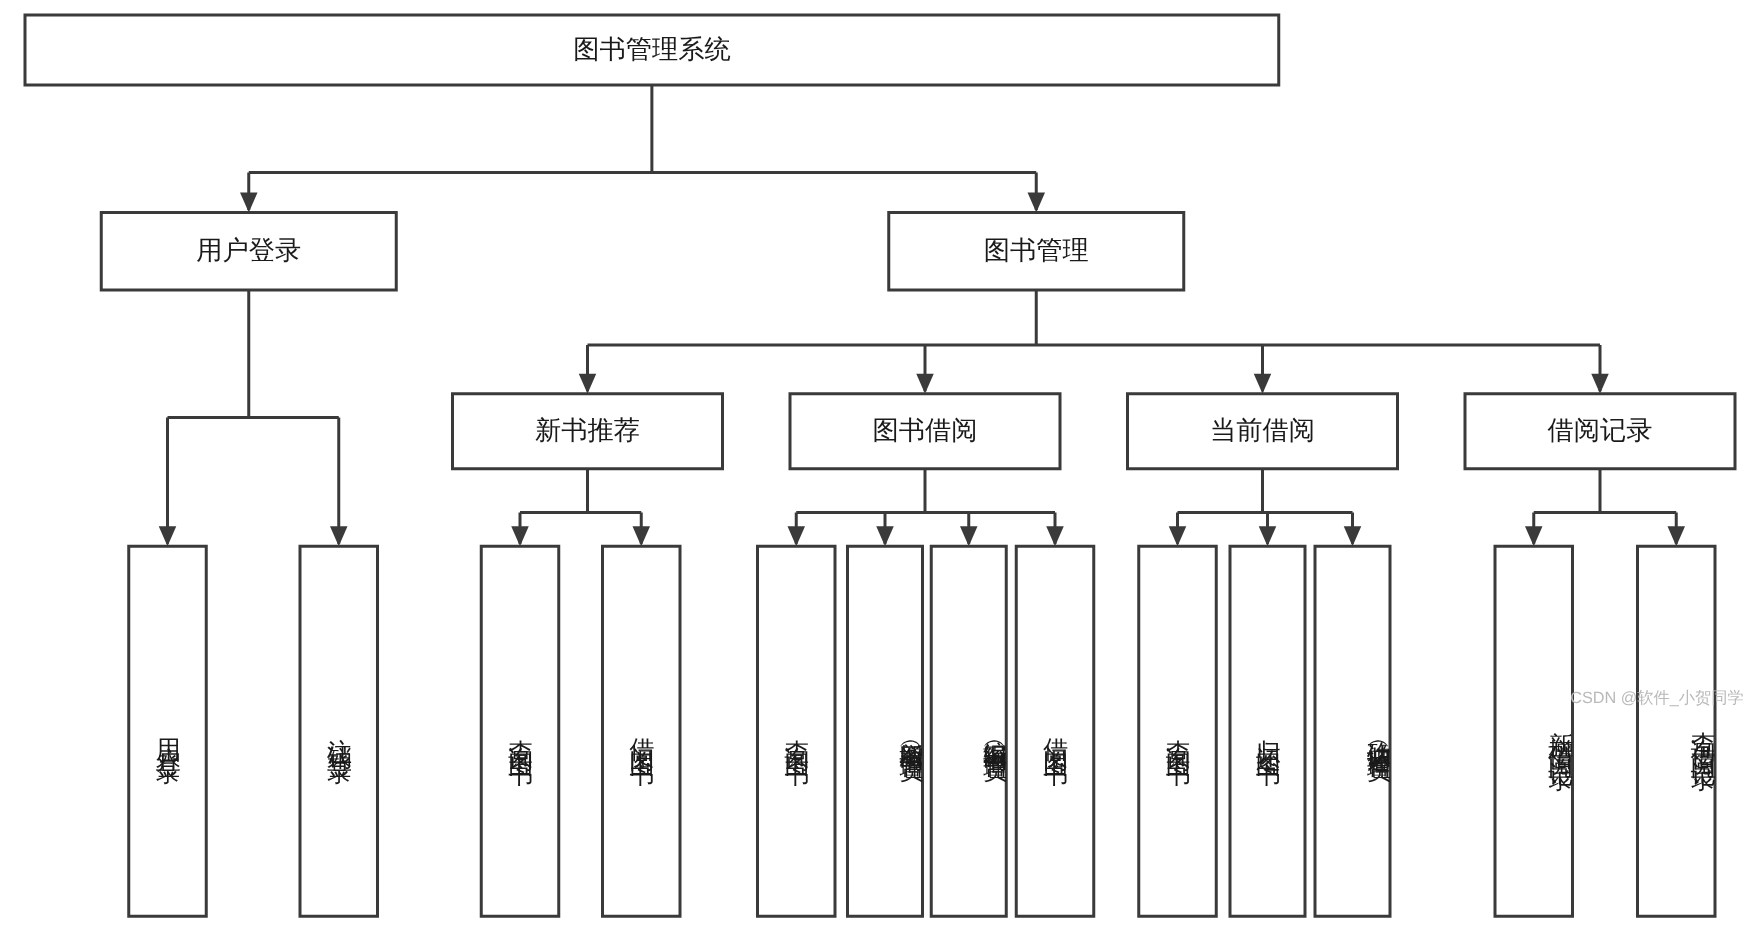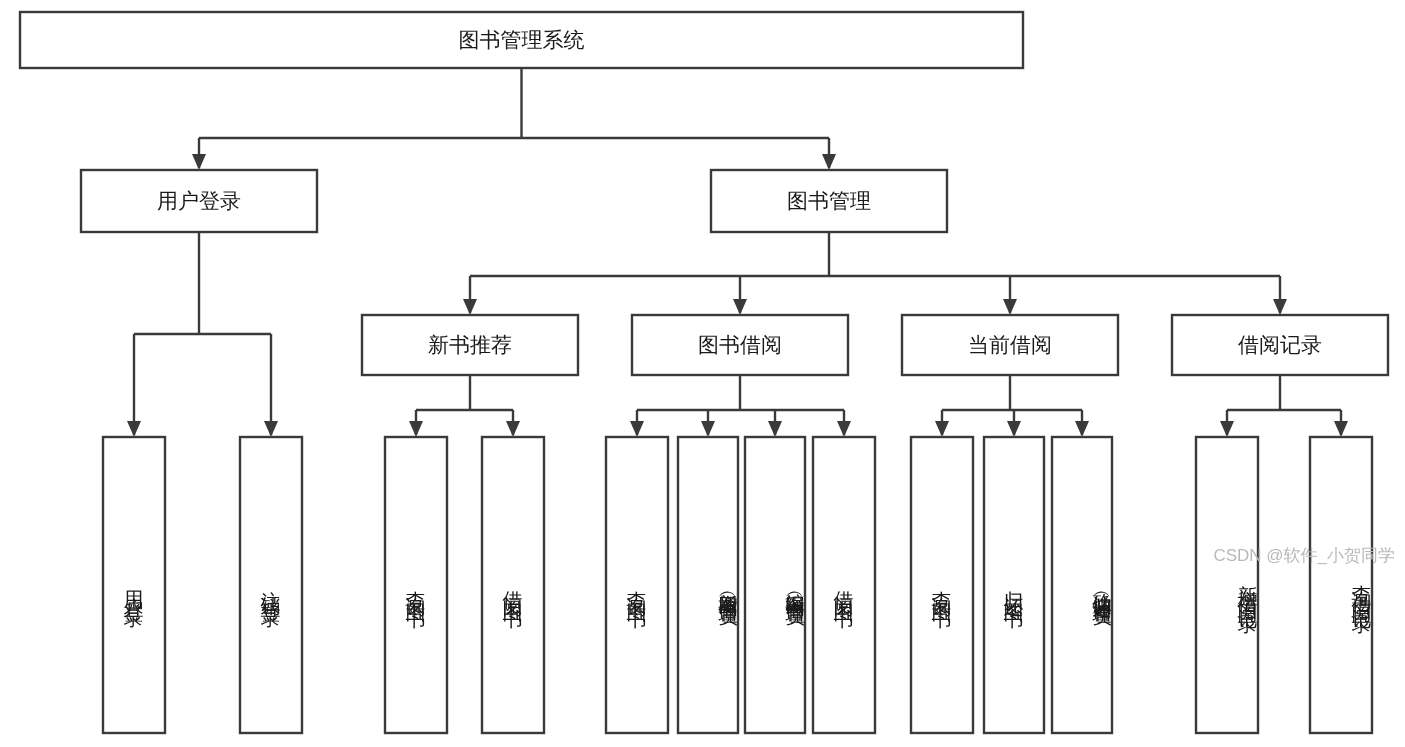--- a/index.html
+++ b/index.html
@@ -61,21 +61,21 @@
     display: flex;
     align-items: flex-start;
     justify-content: center;
     pointer-events: none;
   }
   .watermark {
     position: absolute;
     right: 10px;
     bottom: 6px;
     font-family: "Liberation Sans", "DejaVu Sans", sans-serif;
-    font-size: 17px;
+    font-size: 13px;
     color: #b9b9b9;
     white-space: nowrap;
     user-select: none;
   }
 </style>
 </head>
 <body>
 
 <div id="diagram-root">
 

